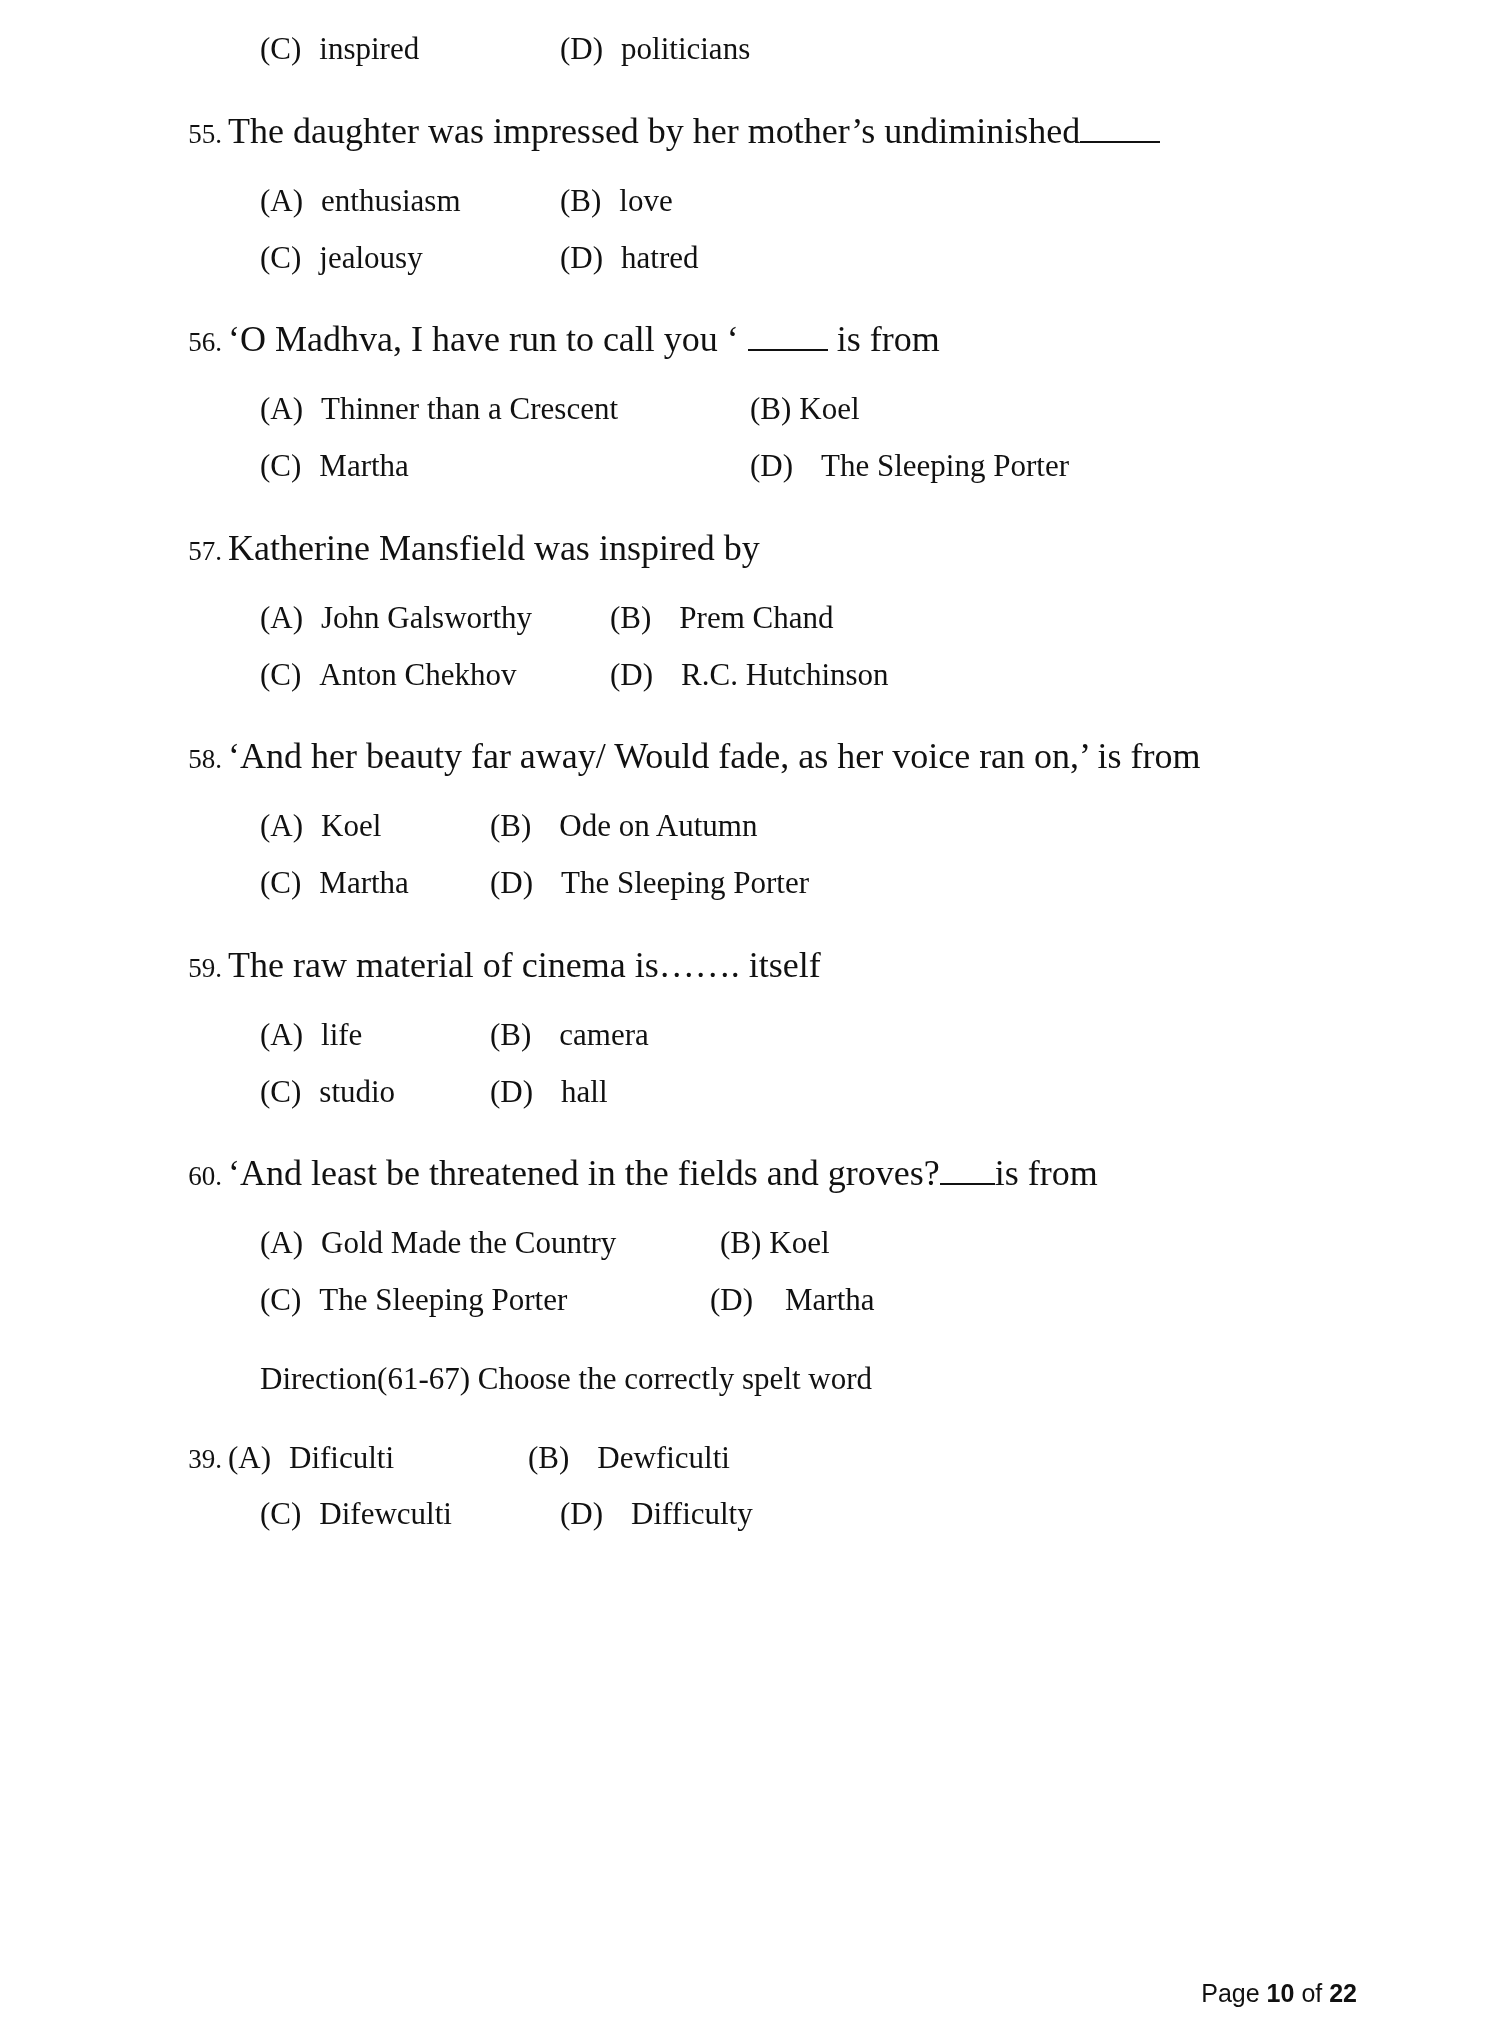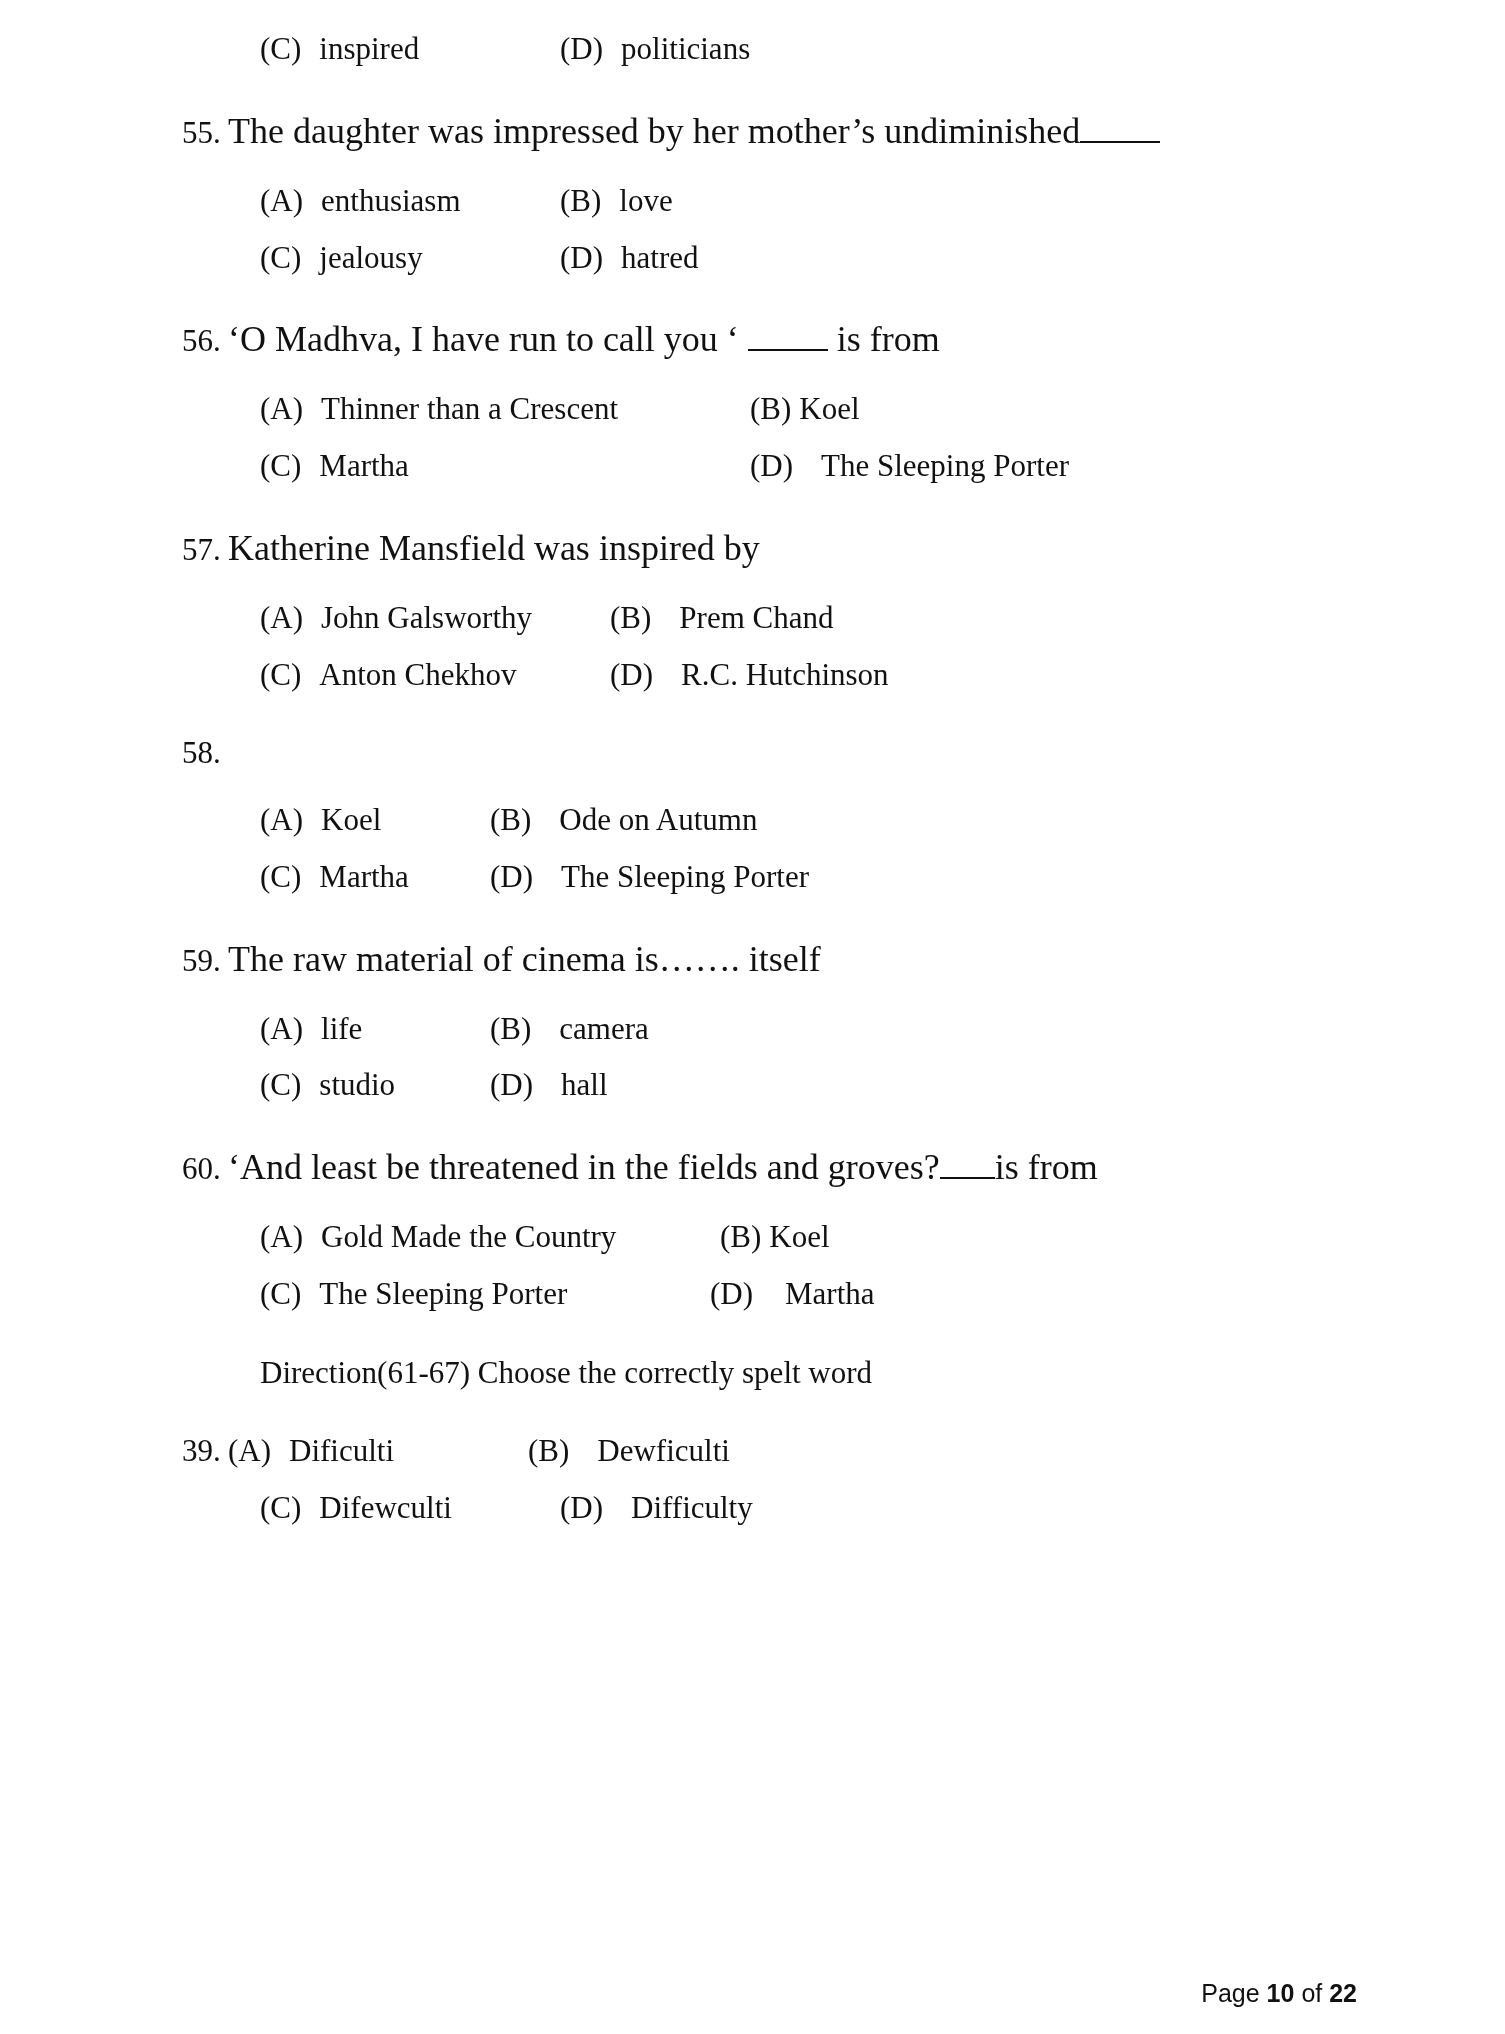--- a/index.html
+++ b/index.html
@@ -26,23 +26,23 @@
   }
   
   .q-row {
     display: flex;
     align-items: baseline;
     margin: 0 0 6px 0;
   }
   .q-num {
     width: 78px;
     flex: 0 0 78px;
-    font-size: 31px;
+    font-size: 27px;
     line-height: 1.25;
-    text-align: left;
+    text-align: center;
     padding-left: 32px;
     box-sizing: border-box;
   }
   .q-text {
     font-size: 36px;
     line-height: 1.25;
     white-space: nowrap;
   }
   
   .opt-row {
@@ -209,20 +209,21 @@
         <span class="opt-label" style="padding-left:28px">R.C. Hutchinson</span>
       </span>
     </div>
   </div>
 
   <div class="spacer-lg"></div>
 
   <div class="q-block">
     <div class="q-row">
       <span class="q-num">58.</span>
+      <span class="q-text">‘And her beauty far away/ Would fade, as her voice ran on,’ is from</span>
     </div>
     <div class="spacer-md"></div>
     <div class="opt-row">
       <span class="opt col-a-230">
         <span class="opt-tag">(A)</span>
         <span class="opt-label">Koel</span>
       </span>
       <span class="opt">
         <span class="opt-tag">(B)</span>
         <span class="opt-label" style="padding-left:28px">Ode on Autumn</span>

